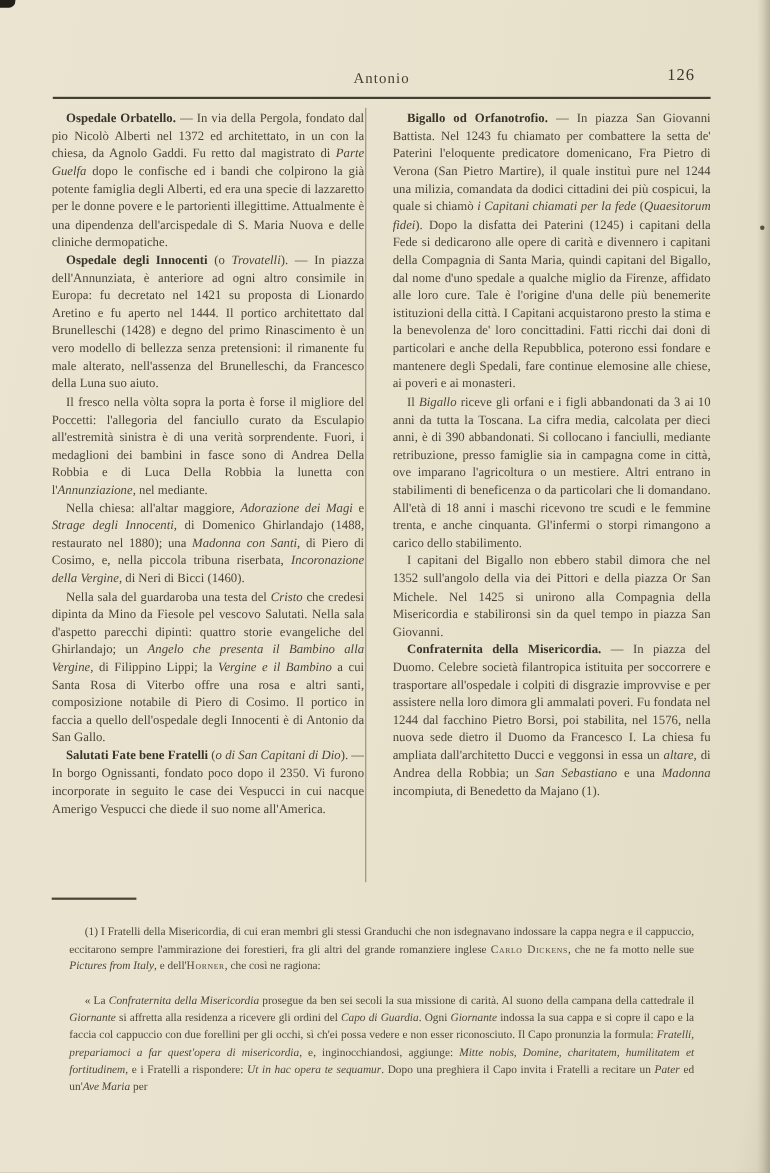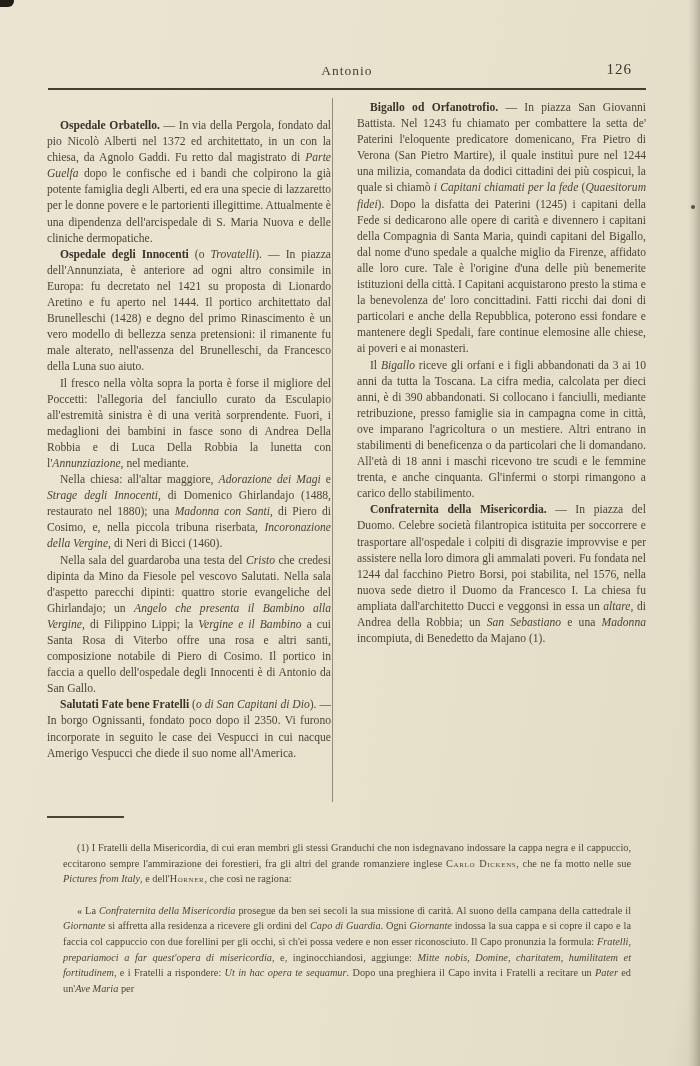--- a/index.html
+++ b/index.html
@@ -36,21 +36,21 @@
   }
   .header-rule{
     position:absolute;top:88px;left:48px;width:598px;height:2px;
     background:#443f33;
   }
   .col{
     position:absolute;top:100px;height:714px;overflow:hidden;
     font-size:11.6px;line-height:16.1px;text-align:justify;
     color:#4a453a;
   }
-  .col-left{left:47px;width:284px;margin-top:18px;}
+  .col-left{left:47px;width:284px;}
   .col-right{left:357px;width:289px;}
   .col-divider{
     position:absolute;left:332px;top:98px;width:1px;height:704px;
     background:rgba(74,67,53,0.55);
   }
   .para{margin:0;text-indent:13px;}
   .seg-b{font-weight:bold;color:#39342a;}
   .seg-i{font-style:italic;}
   .seg-sc{font-variant:small-caps;letter-spacing:0.6px;}
   .footnote-rule{
@@ -83,20 +83,21 @@
     <p class="para"><span>Nella chiesa: all'altar maggiore, </span><span class="seg-i">Adorazione dei Magi</span><span> e </span><span class="seg-i">Strage degli Innocenti</span><span>, di Domenico Ghirlandajo (1488, restaurato nel 1880); una </span><span class="seg-i">Madonna con Santi</span><span>, di Piero di Cosimo, e, nella piccola tribuna riserbata, </span><span class="seg-i">Incoronazione della Vergine</span><span>, di Neri di Bicci (1460).</span></p>
     <p class="para"><span>Nella sala del guardaroba una testa del </span><span class="seg-i">Cristo</span><span> che credesi dipinta da Mino da Fiesole pel vescovo Salutati. Nella sala d'aspetto parecchi dipinti: quattro storie evangeliche del Ghirlandajo; un </span><span class="seg-i">Angelo che presenta il Bambino alla Vergine</span><span>, di Filippino Lippi; la </span><span class="seg-i">Vergine e il Bambino</span><span> a cui Santa Rosa di Viterbo offre una rosa e altri santi, composizione notabile di Piero di Cosimo. Il portico in faccia a quello dell'ospedale degli Innocenti è di Antonio da San Gallo.</span></p>
     <p class="para"><span class="seg-b">Salutati Fate bene Fratelli</span><span> (</span><span class="seg-i">o di San Capitani di Dio</span><span>). — In borgo Ognissanti, fondato poco dopo il 2350. Vi furono incorporate in seguito le case dei Vespucci in cui nacque Amerigo Vespucci che diede il suo nome all'America.</span></p>
   </div>
 
   <div class="col-divider"></div>
 
   <div class="col col-right">
     <p class="para"><span class="seg-b">Bigallo od Orfanotrofio.</span><span> — In piazza San Giovanni Battista. Nel 1243 fu chiamato per combattere la setta de' Paterini l'eloquente predicatore domenicano, Fra Pietro di Verona (San Pietro Martire), il quale instituì pure nel 1244 una milizia, comandata da dodici cittadini dei più cospicui, la quale si chiamò </span><span class="seg-i">i Capitani chiamati per la fede</span><span> (</span><span class="seg-i">Quaesitorum fidei</span><span>). Dopo la disfatta dei Paterini (1245) i capitani della Fede si dedicarono alle opere di carità e divennero i capitani della Compagnia di Santa Maria, quindi capitani del Bigallo, dal nome d'uno spedale a qualche miglio da Firenze, affidato alle loro cure. Tale è l'origine d'una delle più benemerite istituzioni della città. I Capitani acquistarono presto la stima e la benevolenza de' loro concittadini. Fatti ricchi dai doni di particolari e anche della Repubblica, poterono essi fondare e mantenere degli Spedali, fare continue elemosine alle chiese, ai poveri e ai monasteri.</span></p>
     <p class="para"><span>Il </span><span class="seg-i">Bigallo</span><span> riceve gli orfani e i figli abbandonati da 3 ai 10 anni da tutta la Toscana. La cifra media, calcolata per dieci anni, è di 390 abbandonati. Si collocano i fanciulli, mediante retribuzione, presso famiglie sia in campagna come in città, ove imparano l'agricoltura o un mestiere. Altri entrano in stabilimenti di beneficenza o da particolari che li domandano. All'età di 18 anni i maschi ricevono tre scudi e le femmine trenta, e anche cinquanta. Gl'infermi o storpi rimangono a carico dello stabilimento.</span></p>
+    <p class="para"><span>I capitani del Bigallo non ebbero stabil dimora che nel 1352 sull'angolo della via dei Pittori e della piazza Or San Michele. Nel 1425 si unirono alla Compagnia della Misericordia e stabilironsi sin da quel tempo in piazza San Giovanni.</span></p>
     <p class="para"><span class="seg-b">Confraternita della Misericordia.</span><span> — In piazza del Duomo. Celebre società filantropica istituita per soccorrere e trasportare all'ospedale i colpiti di disgrazie improvvise e per assistere nella loro dimora gli ammalati poveri. Fu fondata nel 1244 dal facchino Pietro Borsi, poi stabilita, nel 1576, nella nuova sede dietro il Duomo da Francesco I. La chiesa fu ampliata dall'architetto Ducci e veggonsi in essa un </span><span class="seg-i">altare</span><span>, di Andrea della Robbia; un </span><span class="seg-i">San Sebastiano</span><span> e una </span><span class="seg-i">Madonna</span><span> incompiuta, di Benedetto da Majano (1).</span></p>
   </div>
 
   <div class="footnote-rule"></div>
 
   <div class="footnote">
     <p class="fpara"><span>(1) I Fratelli della Misericordia, di cui eran membri gli stessi Granduchi che non isdegnavano indossare la cappa negra e il cappuccio, eccitarono sempre l'ammirazione dei forestieri, fra gli altri del grande romanziere inglese </span><span class="seg-sc">Carlo Dickens</span><span>, che ne fa motto nelle sue </span><span class="seg-i">Pictures from Italy</span><span>, e dell'</span><span class="seg-sc">Horner</span><span>, che così ne ragiona:</span></p>
     <p class="fpara"><span>« La </span><span class="seg-i">Confraternita della Misericordia</span><span> prosegue da ben sei secoli la sua missione di carità. Al suono della campana della cattedrale il </span><span class="seg-i">Giornante</span><span> si affretta alla residenza a ricevere gli ordini del </span><span class="seg-i">Capo di Guardia</span><span>. Ogni </span><span class="seg-i">Giornante</span><span> indossa la sua cappa e si copre il capo e la faccia col cappuccio con due forellini per gli occhi, sì ch'ei possa vedere e non esser riconosciuto. Il Capo pronunzia la formula: </span><span class="seg-i">Fratelli, prepariamoci a far quest'opera di misericordia</span><span>, e, inginocchiandosi, aggiunge: </span><span class="seg-i">Mitte nobis, Domine, charitatem, humilitatem et fortitudinem</span><span>, e i Fratelli a rispondere: </span><span class="seg-i">Ut in hac opera te sequamur</span><span>. Dopo una preghiera il Capo invita i Fratelli a recitare un </span><span class="seg-i">Pater</span><span> ed un'</span><span class="seg-i">Ave Maria</span><span> per</span></p>
   </div>
 

